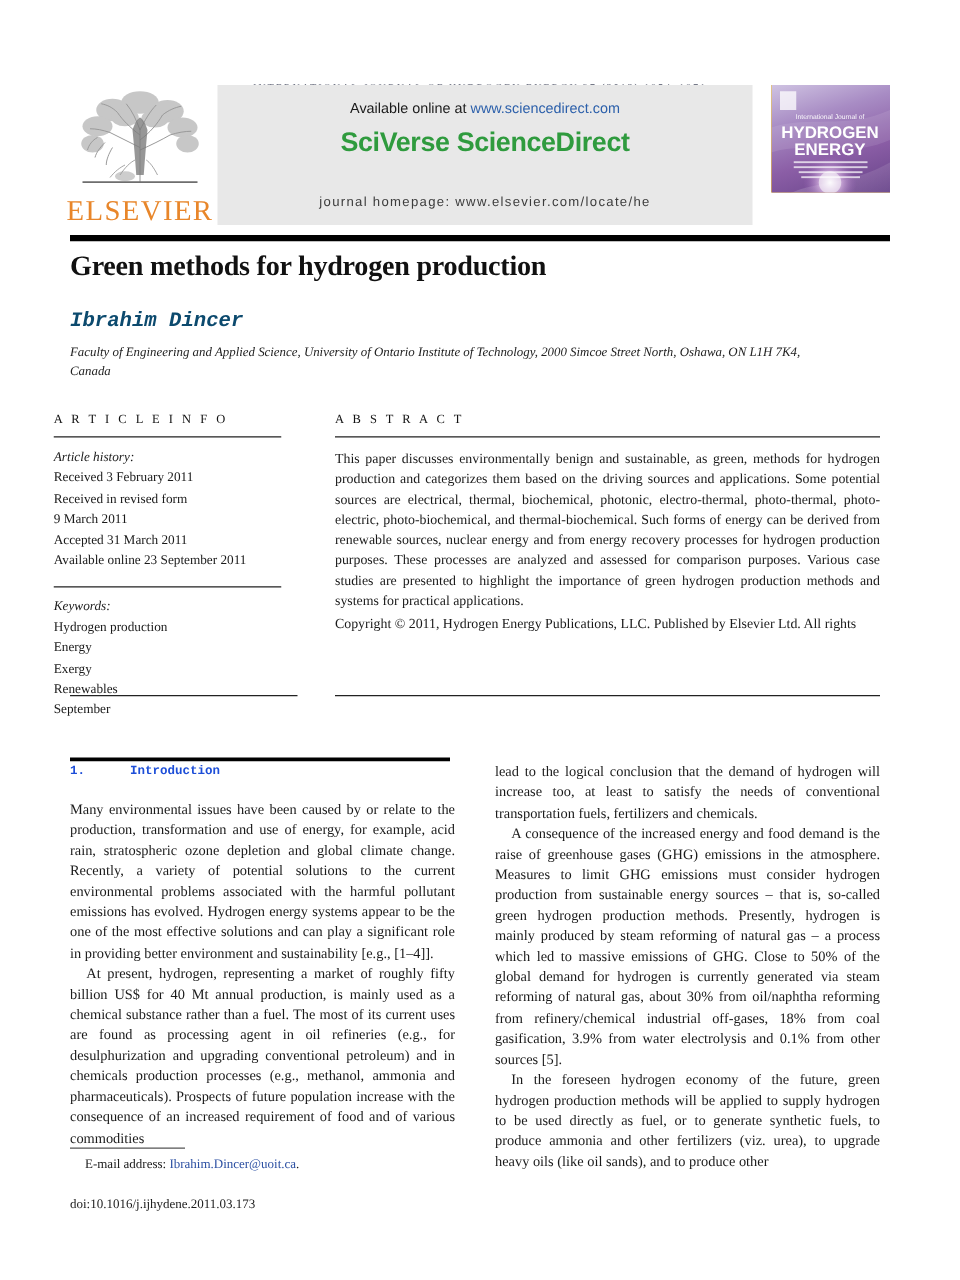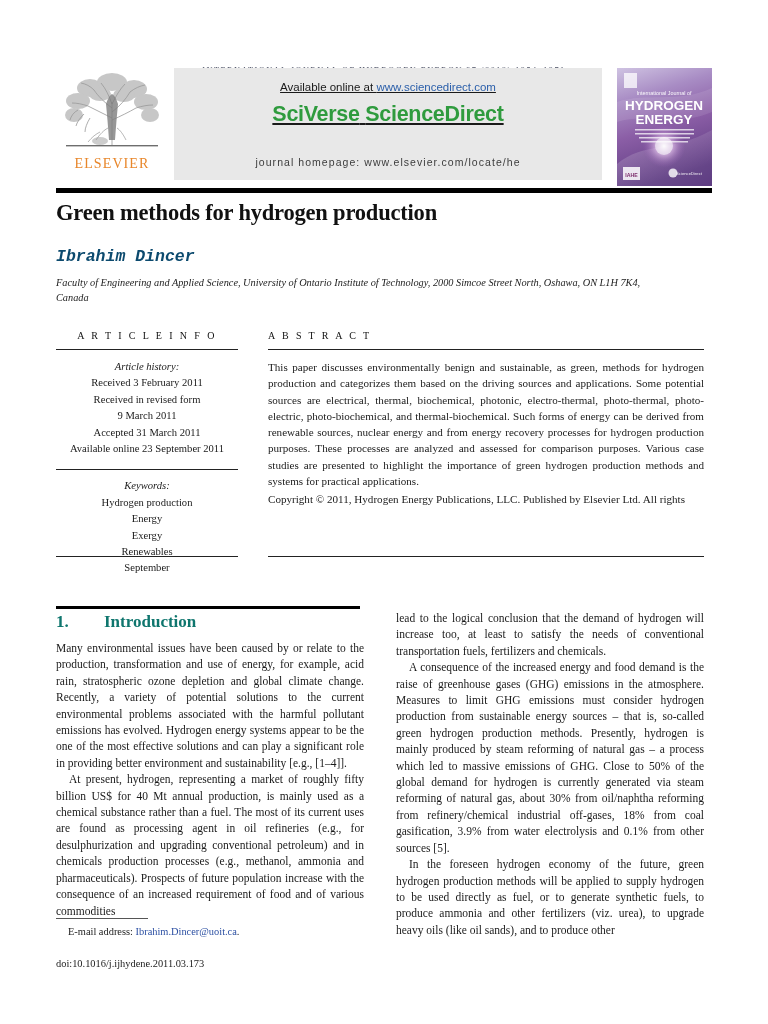--- a/index.html
+++ b/index.html
@@ -56,37 +56,36 @@
     align-items: center;
     justify-content: flex-start;
   }
   .elsevier-tree {
     width: 104px;
     height: 88px;
     display: block;
   }
   .elsevier-word {
     font-family: "Liberation Serif", serif;
-    font-size: 14px;
+    font-size: 23px;
     letter-spacing: 1.1px;
     color: #e8862a;
     margin-top: 1px;
     line-height: 1;
   }
   .sd-banner {
     position: absolute;
     left: 118px;
     top: 0;
     width: 428px;
     height: 112px;
     background: #e8e8e8;
     display: flex;
     flex-direction: column;
     align-items: center;
-    text-decoration: underline;
   }
   .sd-available {
     margin-top: 13px;
     font-family: "Liberation Sans", sans-serif;
     font-size: 11.5px;
     color: #1a1a1a;
   }
   .sd-available .sd-url {
     color: #2b5faa;
   }
@@ -109,21 +108,21 @@
     font-family: "Liberation Sans", sans-serif;
     font-size: 10.5px;
     letter-spacing: 1.05px;
     color: #3c3c3c;
   }
   .cover-thumb {
     position: absolute;
     right: 0;
     top: 0;
     width: 95px;
-    height: 118px;
+    height: 86px;
     overflow: hidden;
     background: #eab308;
   }
   .cover-thumb svg { display: block; }
 
   
   .rule-thick {
     position: absolute;
     left: 56px;
     top: 188px;
@@ -162,24 +161,23 @@
     font-family: "Liberation Serif", serif;
     font-style: italic;
     font-size: 10.3px;
     line-height: 15px;
     color: #222;
   }
 
   
   .info-col {
     position: absolute;
-    left: 56px;
+    left: 43px;
     top: 330px;
     width: 182px;
-    text-align: center;
   }
   .abs-col {
     position: absolute;
     left: 268px;
     top: 330px;
     width: 436px;
   }
   .sec-label {
     font-family: "Liberation Serif", serif;
     font-size: 10px;
@@ -249,24 +247,24 @@
     top: 606px;
     width: 304px;
     height: 3.2px;
     background: #000;
   }
   .sec-head {
     position: absolute;
     left: 56px;
     top: 612px;
     width: 310px;
-    font-family: Liberation Serif, serif;
+    font-family: Liberation Mono, monospace;
     font-weight: bold;
-    font-size: 17px;
-    color: #0f766e;
+    font-size: 10px;
+    color: #1d4ed8;
   }
   .sec-head .num { display: inline-block; width: 48px; }
 
   .col-left {
     position: absolute;
     left: 56px;
     top: 640px;
     width: 308px;
   }
   .col-right {

